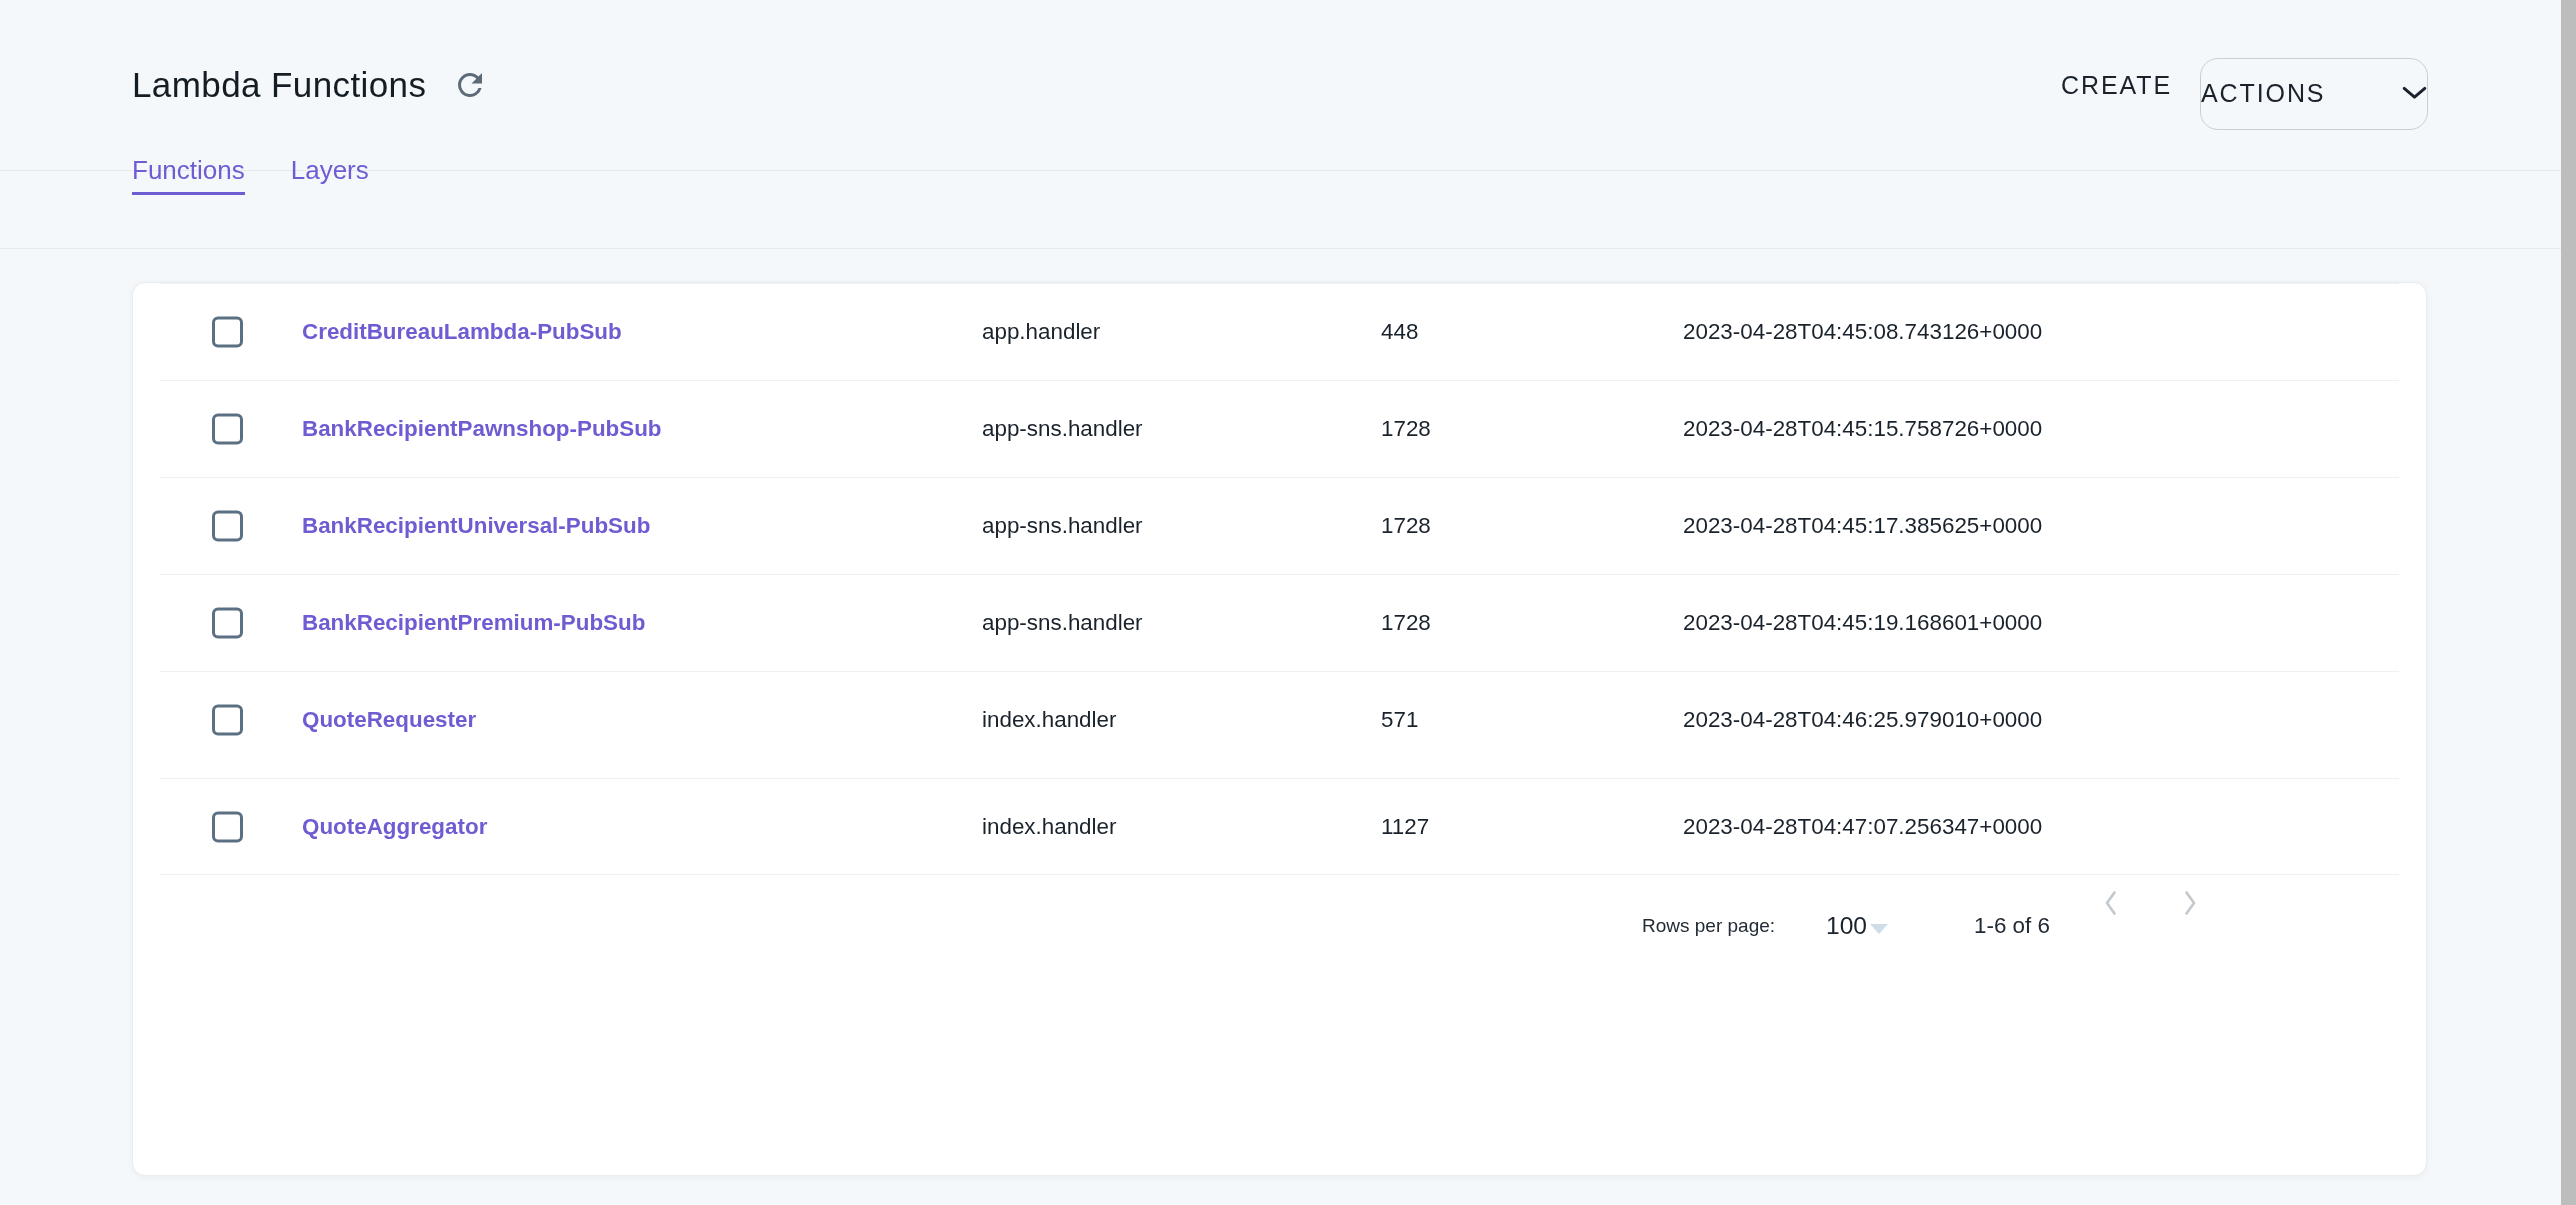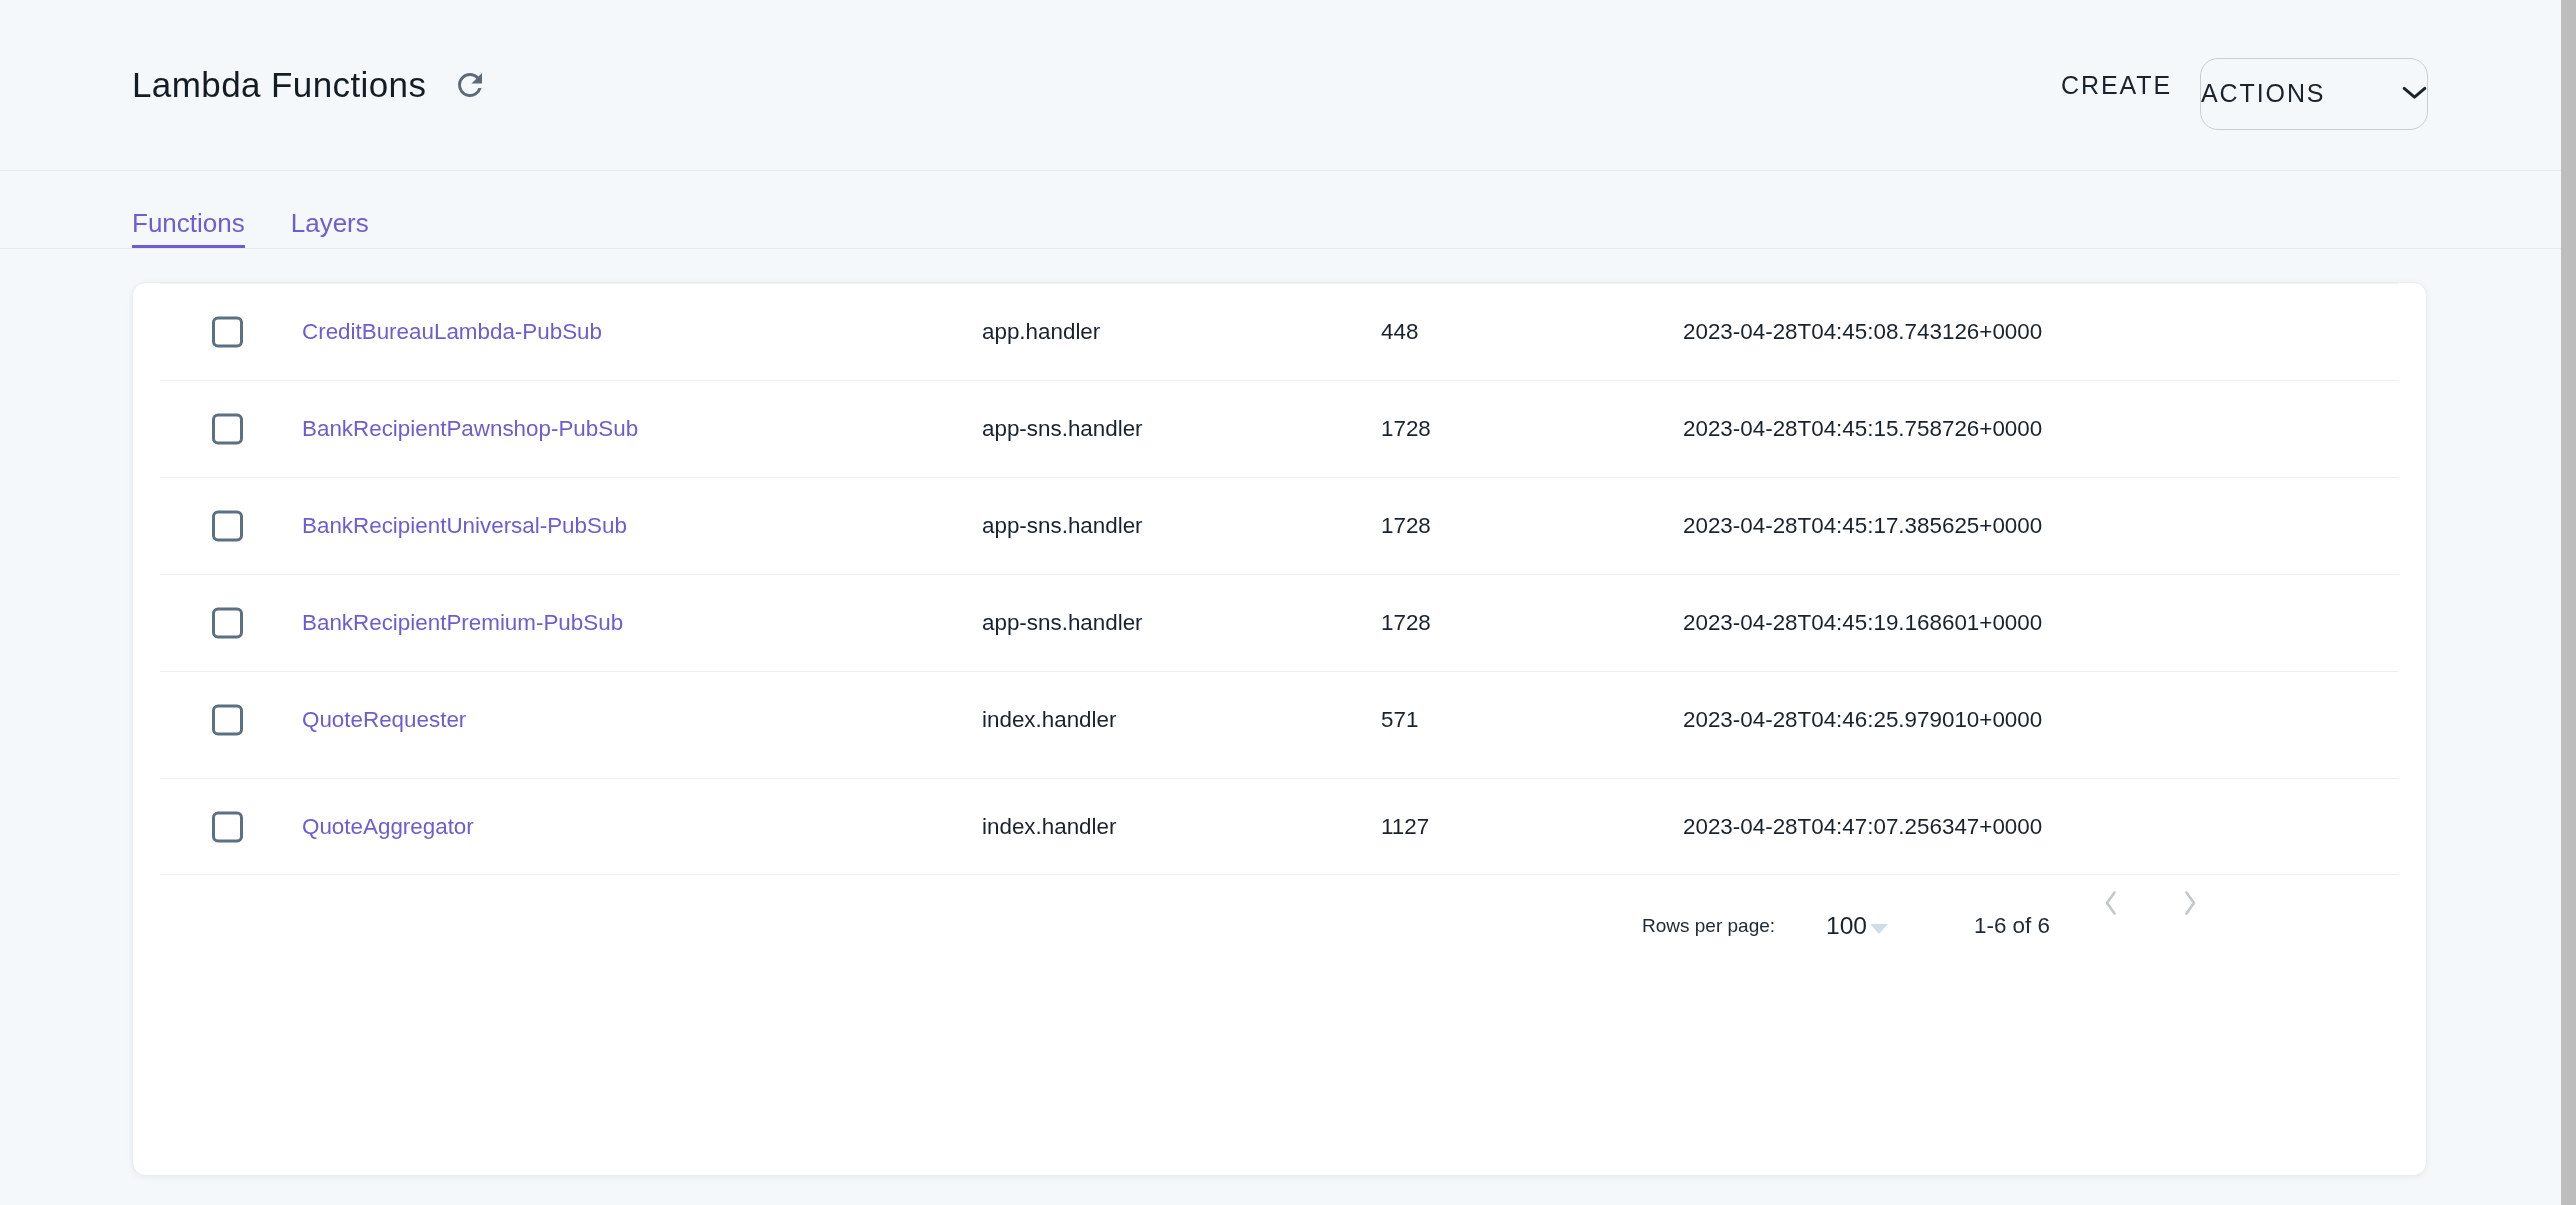--- a/index.html
+++ b/index.html
@@ -47,21 +47,21 @@
     display:flex;align-items:center;justify-content:space-between;gap:37px;
     width:228px;height:72px;border:1.5px solid #c9ced3;border-radius:18px;
     font-family:inherit;font-size:25px;font-weight:500;letter-spacing:1.9px;
     color:var(--text-primary);
     margin-top:17px;
   }
 
   
   .tabbar{
     position:absolute;left:0;top:155px;width:2576px;height:94px;
-    display:flex;align-items:flex-end;padding:0 132px;
+    display:flex;align-items:flex-start;padding:0 132px;
     border-bottom:1.5px solid var(--divider);
   }
   .tab{
     font-size:26px;color:var(--accent);cursor:pointer;text-decoration:none;
     padding-bottom:6px;border-bottom:3.7px solid transparent;
   }
   .tab.active{border-bottom-color:var(--accent);}
   .tab + .tab{margin-left:46px;}
 
   
@@ -86,21 +86,21 @@
     border-top:1.5px solid var(--row-divider);
   }
   .trow:last-child{border-bottom:1.5px solid var(--row-divider);margin-top:10px;}
   .cell{position:absolute;top:50%;transform:translateY(-50%);font-size:22.4px;white-space:nowrap;}
   .checkbox{
     position:absolute;left:52px;top:50%;transform:translateY(-50%);
     width:31px;height:31px;border:3.7px solid var(--checkbox-border);border-radius:6px;
     background:transparent;cursor:pointer;
   }
   .thead .checkbox{top:99px;}
-  .c-name{left:142px;}
+  .c-name{left:142px;font-weight:bold;}
   .c-handler{left:822px;}
   .c-size{left:1221px;}
   .c-modified{left:1523px;}
   .link{color:var(--accent);text-decoration:none;cursor:pointer;}
 
   
   .pager{position:relative;height:163px;}
   .pager > *{position:absolute;top:51px;transform:translateY(-50%);}
   .pager-label{left:1509px;font-size:19px;color:#222b35;}
   .pager-select{left:1693px;display:flex;align-items:center;gap:3px;cursor:pointer;}

